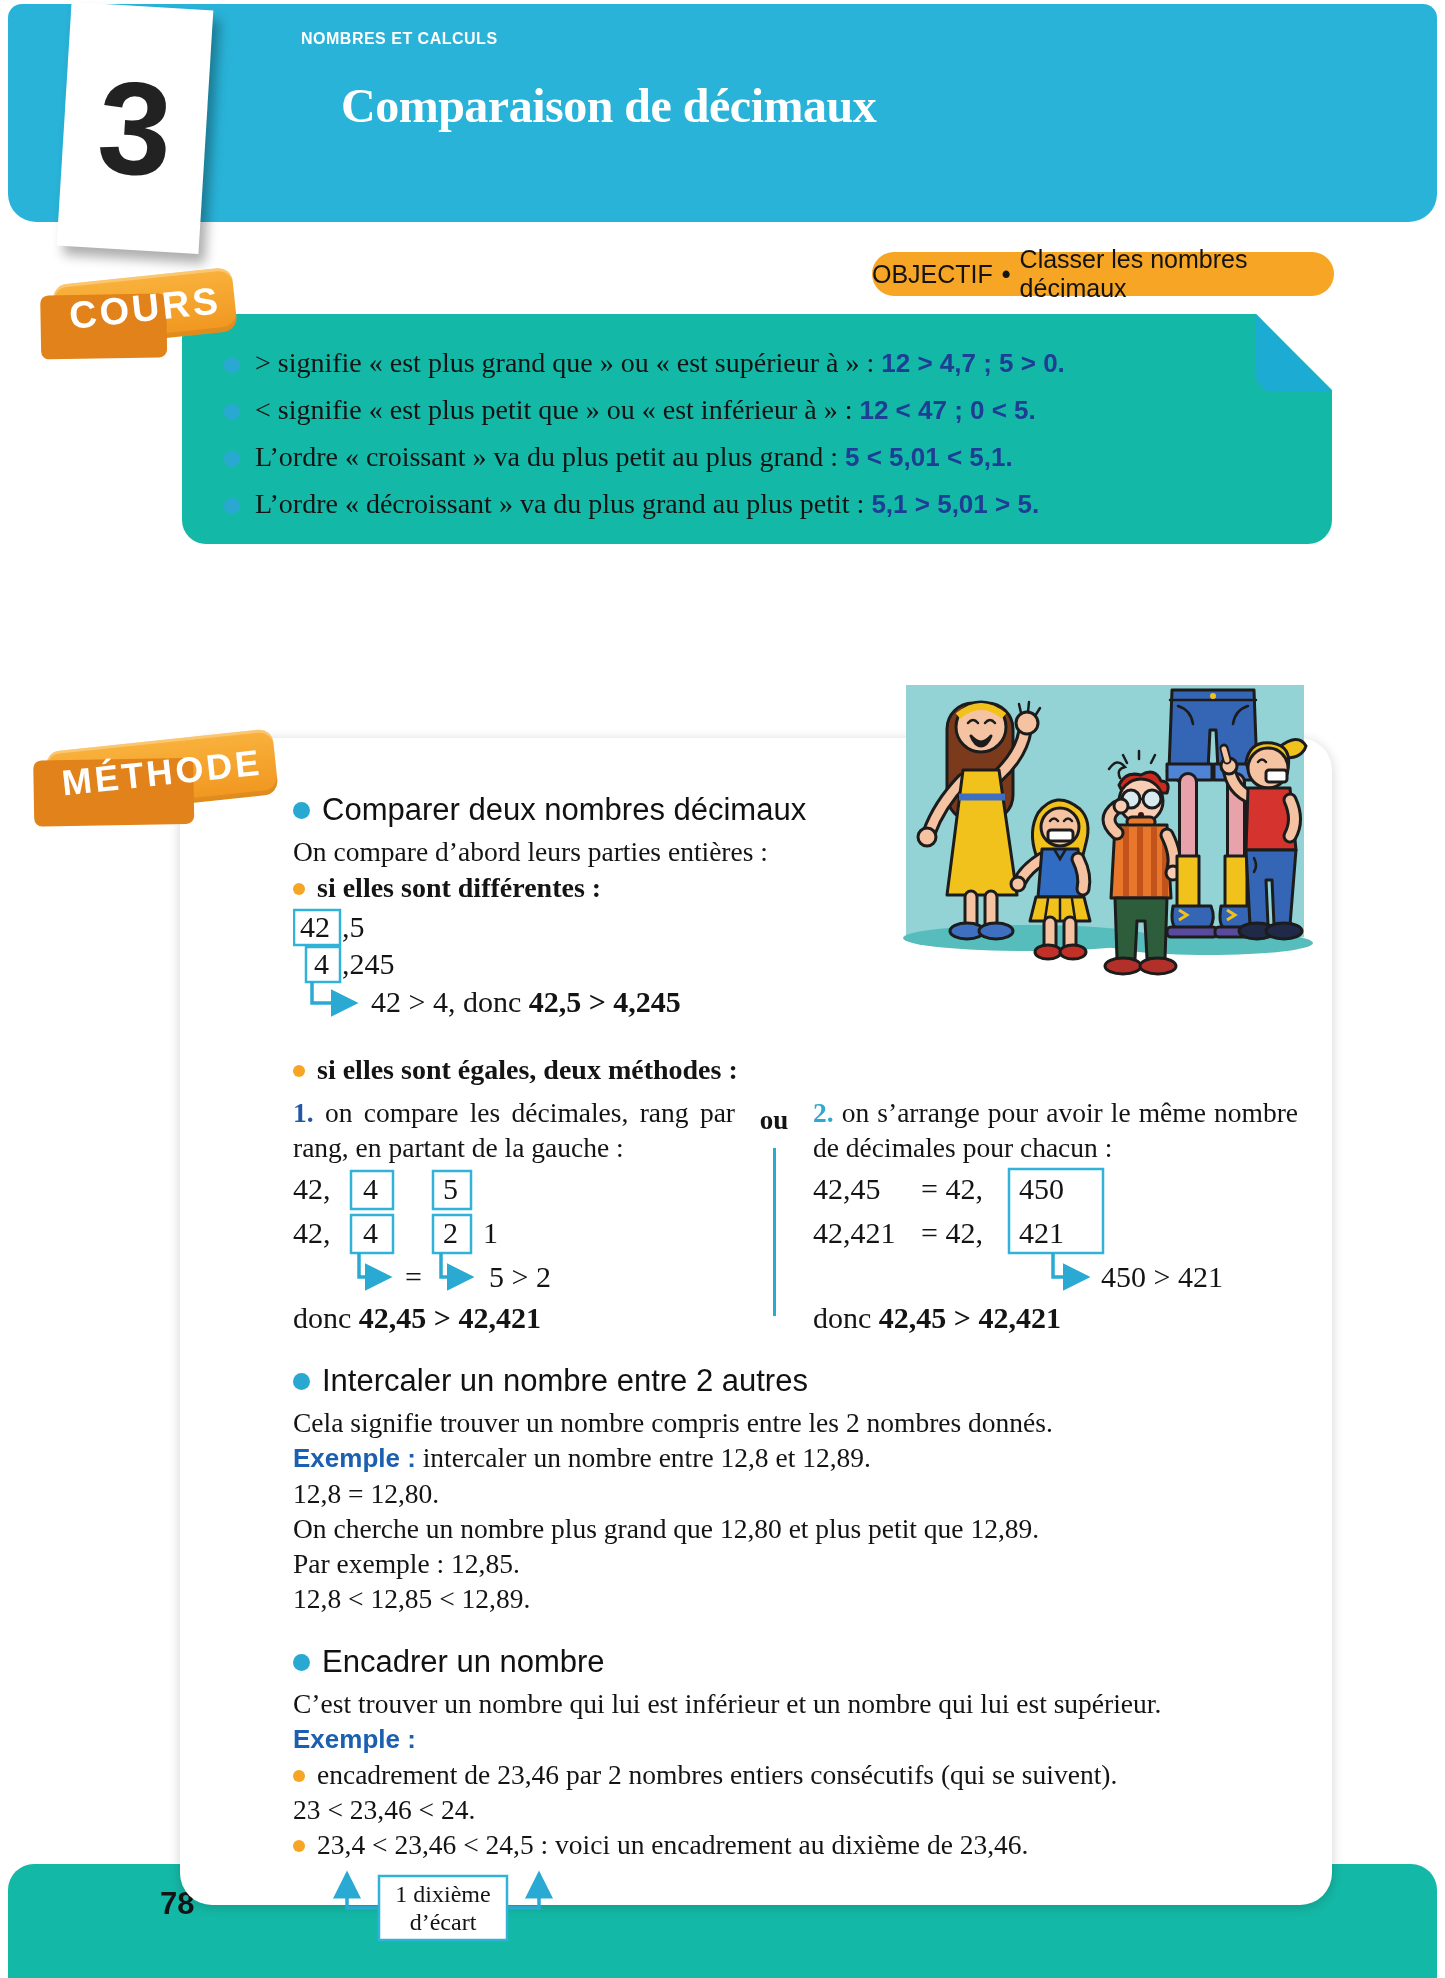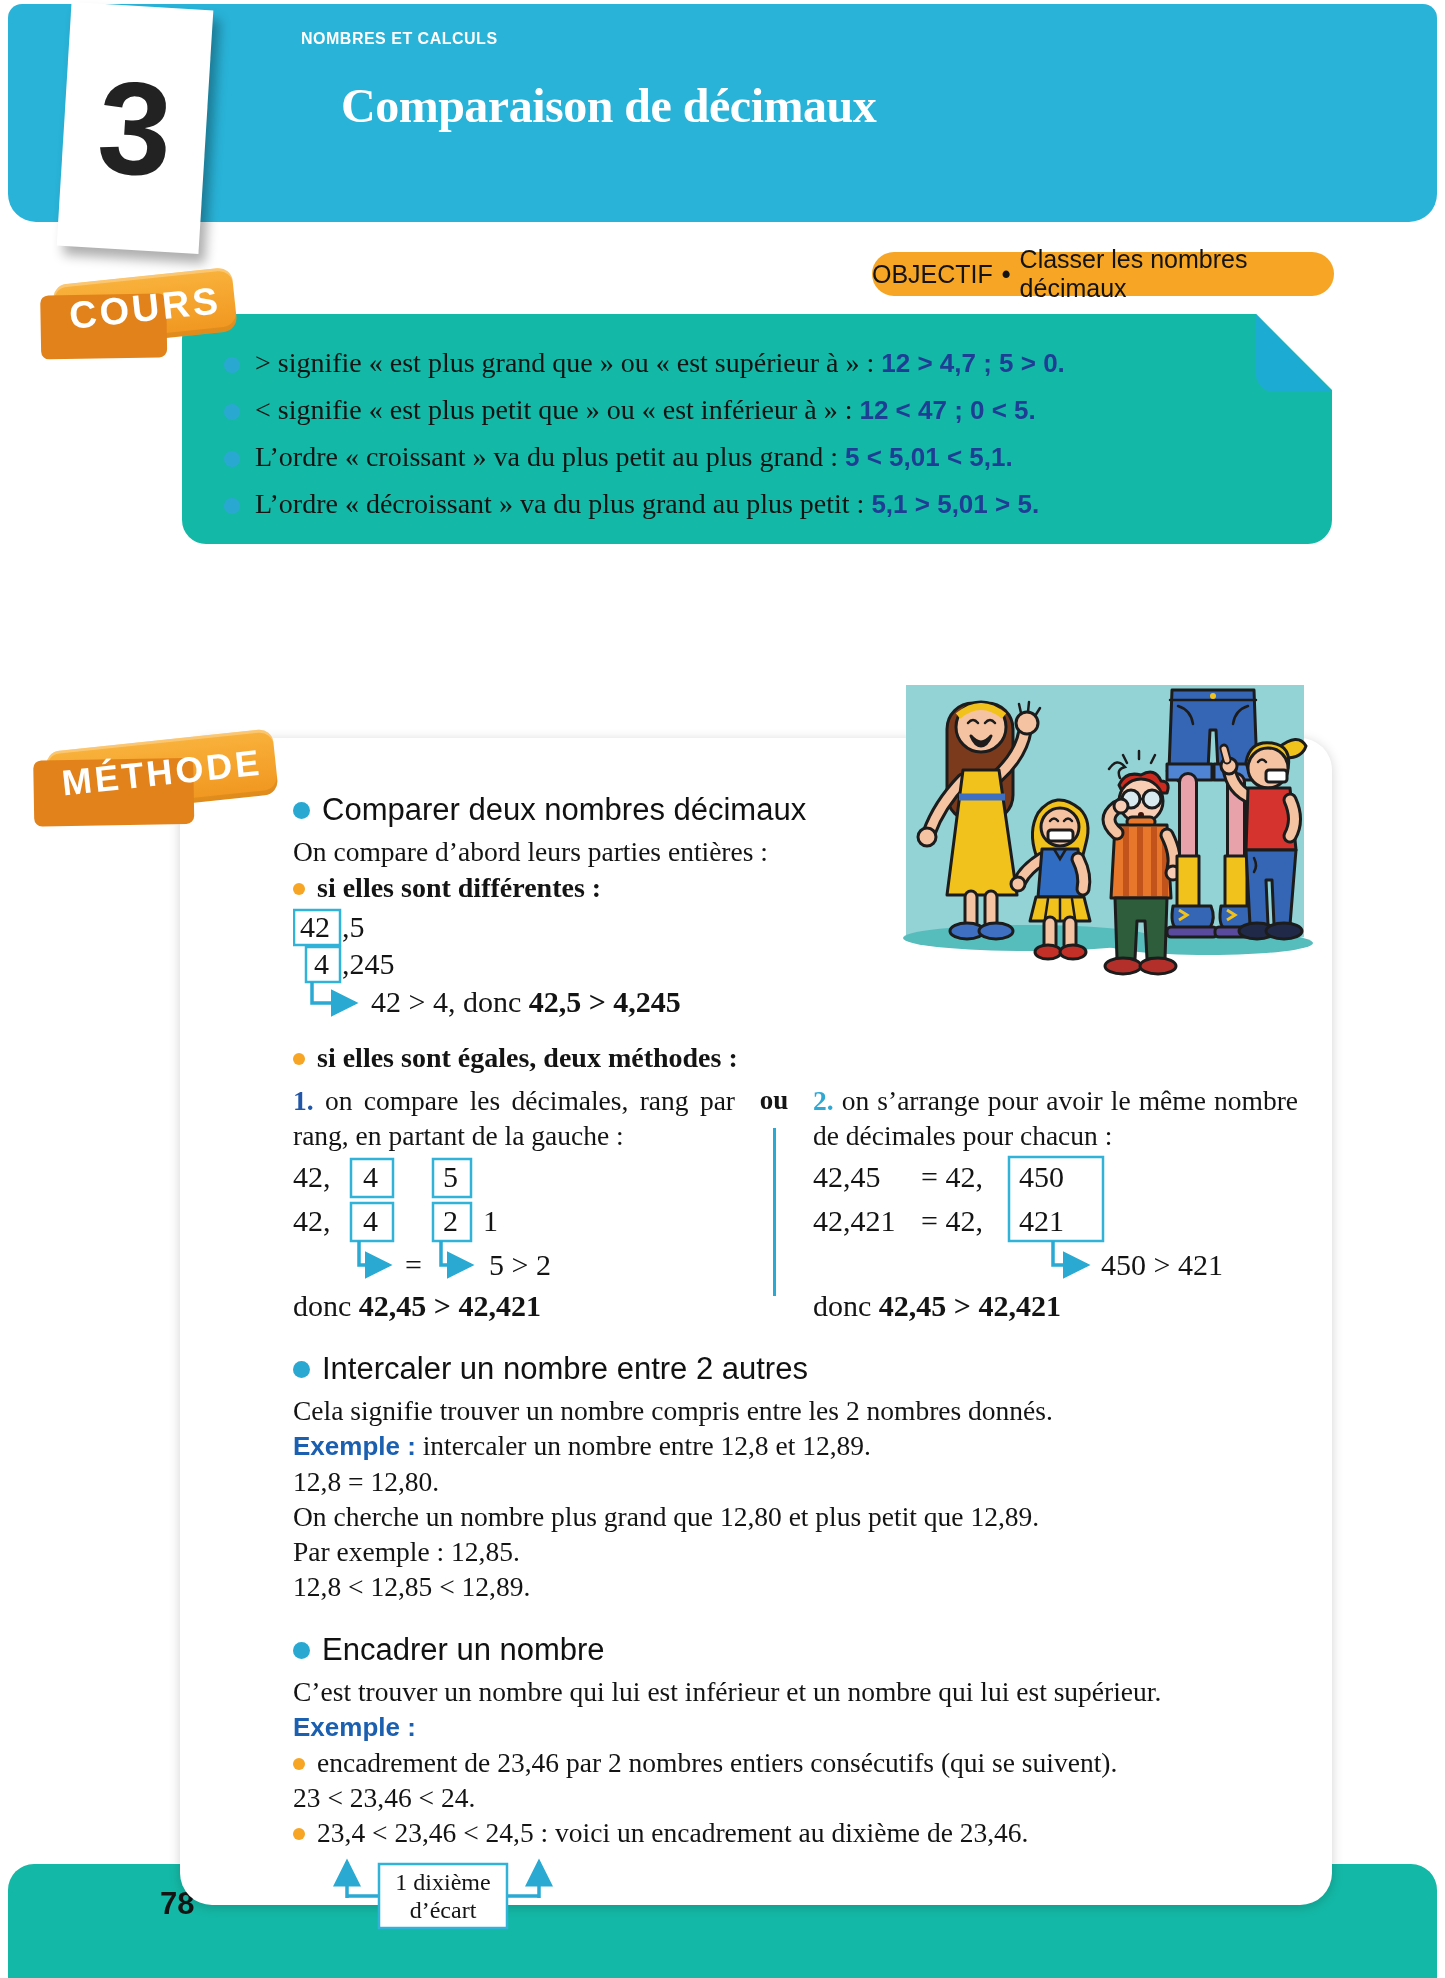--- a/index.html
+++ b/index.html
@@ -57,24 +57,24 @@
   .p{font-size:27.5px;line-height:35px;margin:0;}
   .ob-line{font-size:28px;font-weight:bold;line-height:38px;}
   .o-dot{display:inline-block;width:12px;height:12px;border-radius:50%;background:#f6a524;
          margin-right:12px;vertical-align:2px;}
   .num-blue{font-weight:bold;color:#2257a8;}
   .num-cyan{font-weight:bold;color:#2fa9d4;}
   .ex-label{font-family:"Liberation Sans",sans-serif;font-weight:bold;color:#1a5fb0;font-size:26px;}
   .cols{display:flex;margin-top:6px;}
   .col-left{width:442px;text-align:justify;}
   .col-mid{width:78px;display:flex;flex-direction:column;align-items:center;}
-  .ou{font-weight:bold;font-size:27px;margin-top:2px;}
+  .ou{font-weight:bold;font-size:27px;margin-top:10px;}
   .vrule{width:3px;height:168px;background:#2aa9d2;margin-top:12px;}
   .col-right{flex:1;text-align:justify;}
-  .sec-gap1{margin-top:17px;}
+  .sec-gap1{margin-top:29px;}
   .sec-gap2{margin-top:26px;}
   .sec-gap3{margin-top:28px;}
 
   .dsvg{display:block;}
   .dsvg text{font-family:"Liberation Serif",serif;font-size:30px;fill:#141414;}
   .dsvg .bold{font-weight:bold;}
   .dsvg .small{font-size:24px;}
   .dsvg .box{fill:none;stroke:#31b2d8;stroke-width:2.5px;}
   .dsvg .boxw{fill:#fff;stroke:#31b2d8;stroke-width:2.5px;}
   .dsvg .arrow{fill:none;stroke:#2aa9d2;stroke-width:3.5px;}

